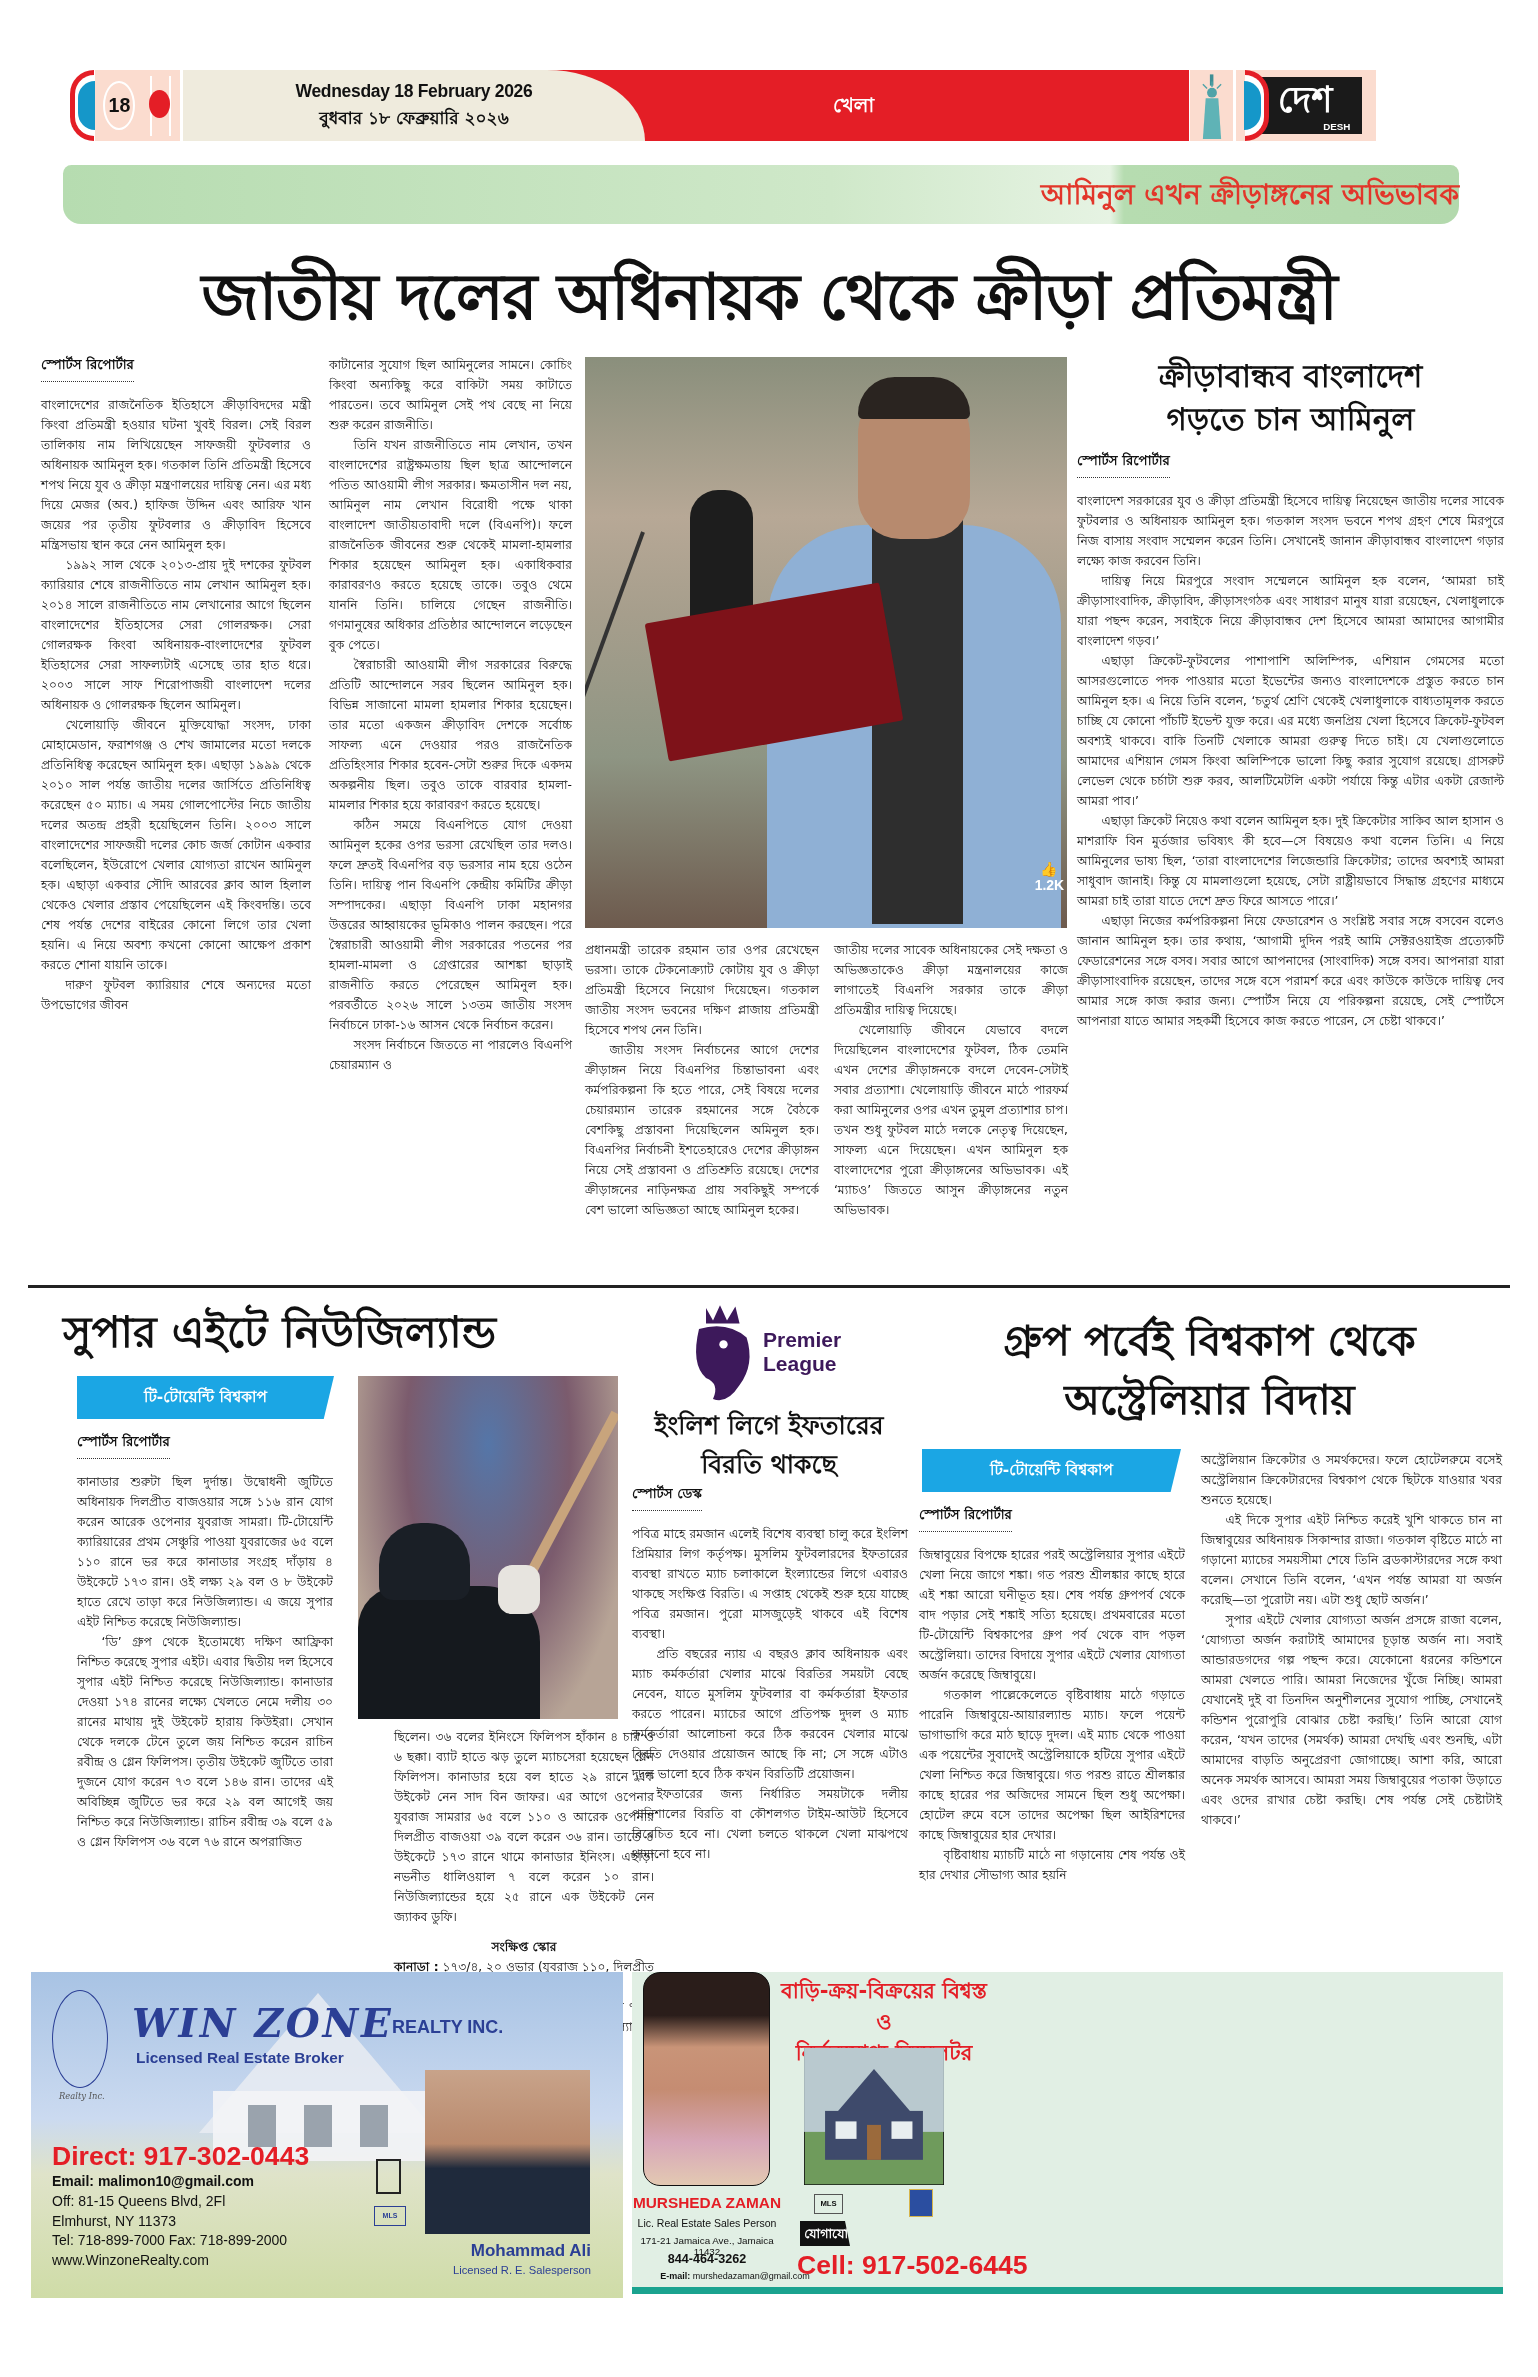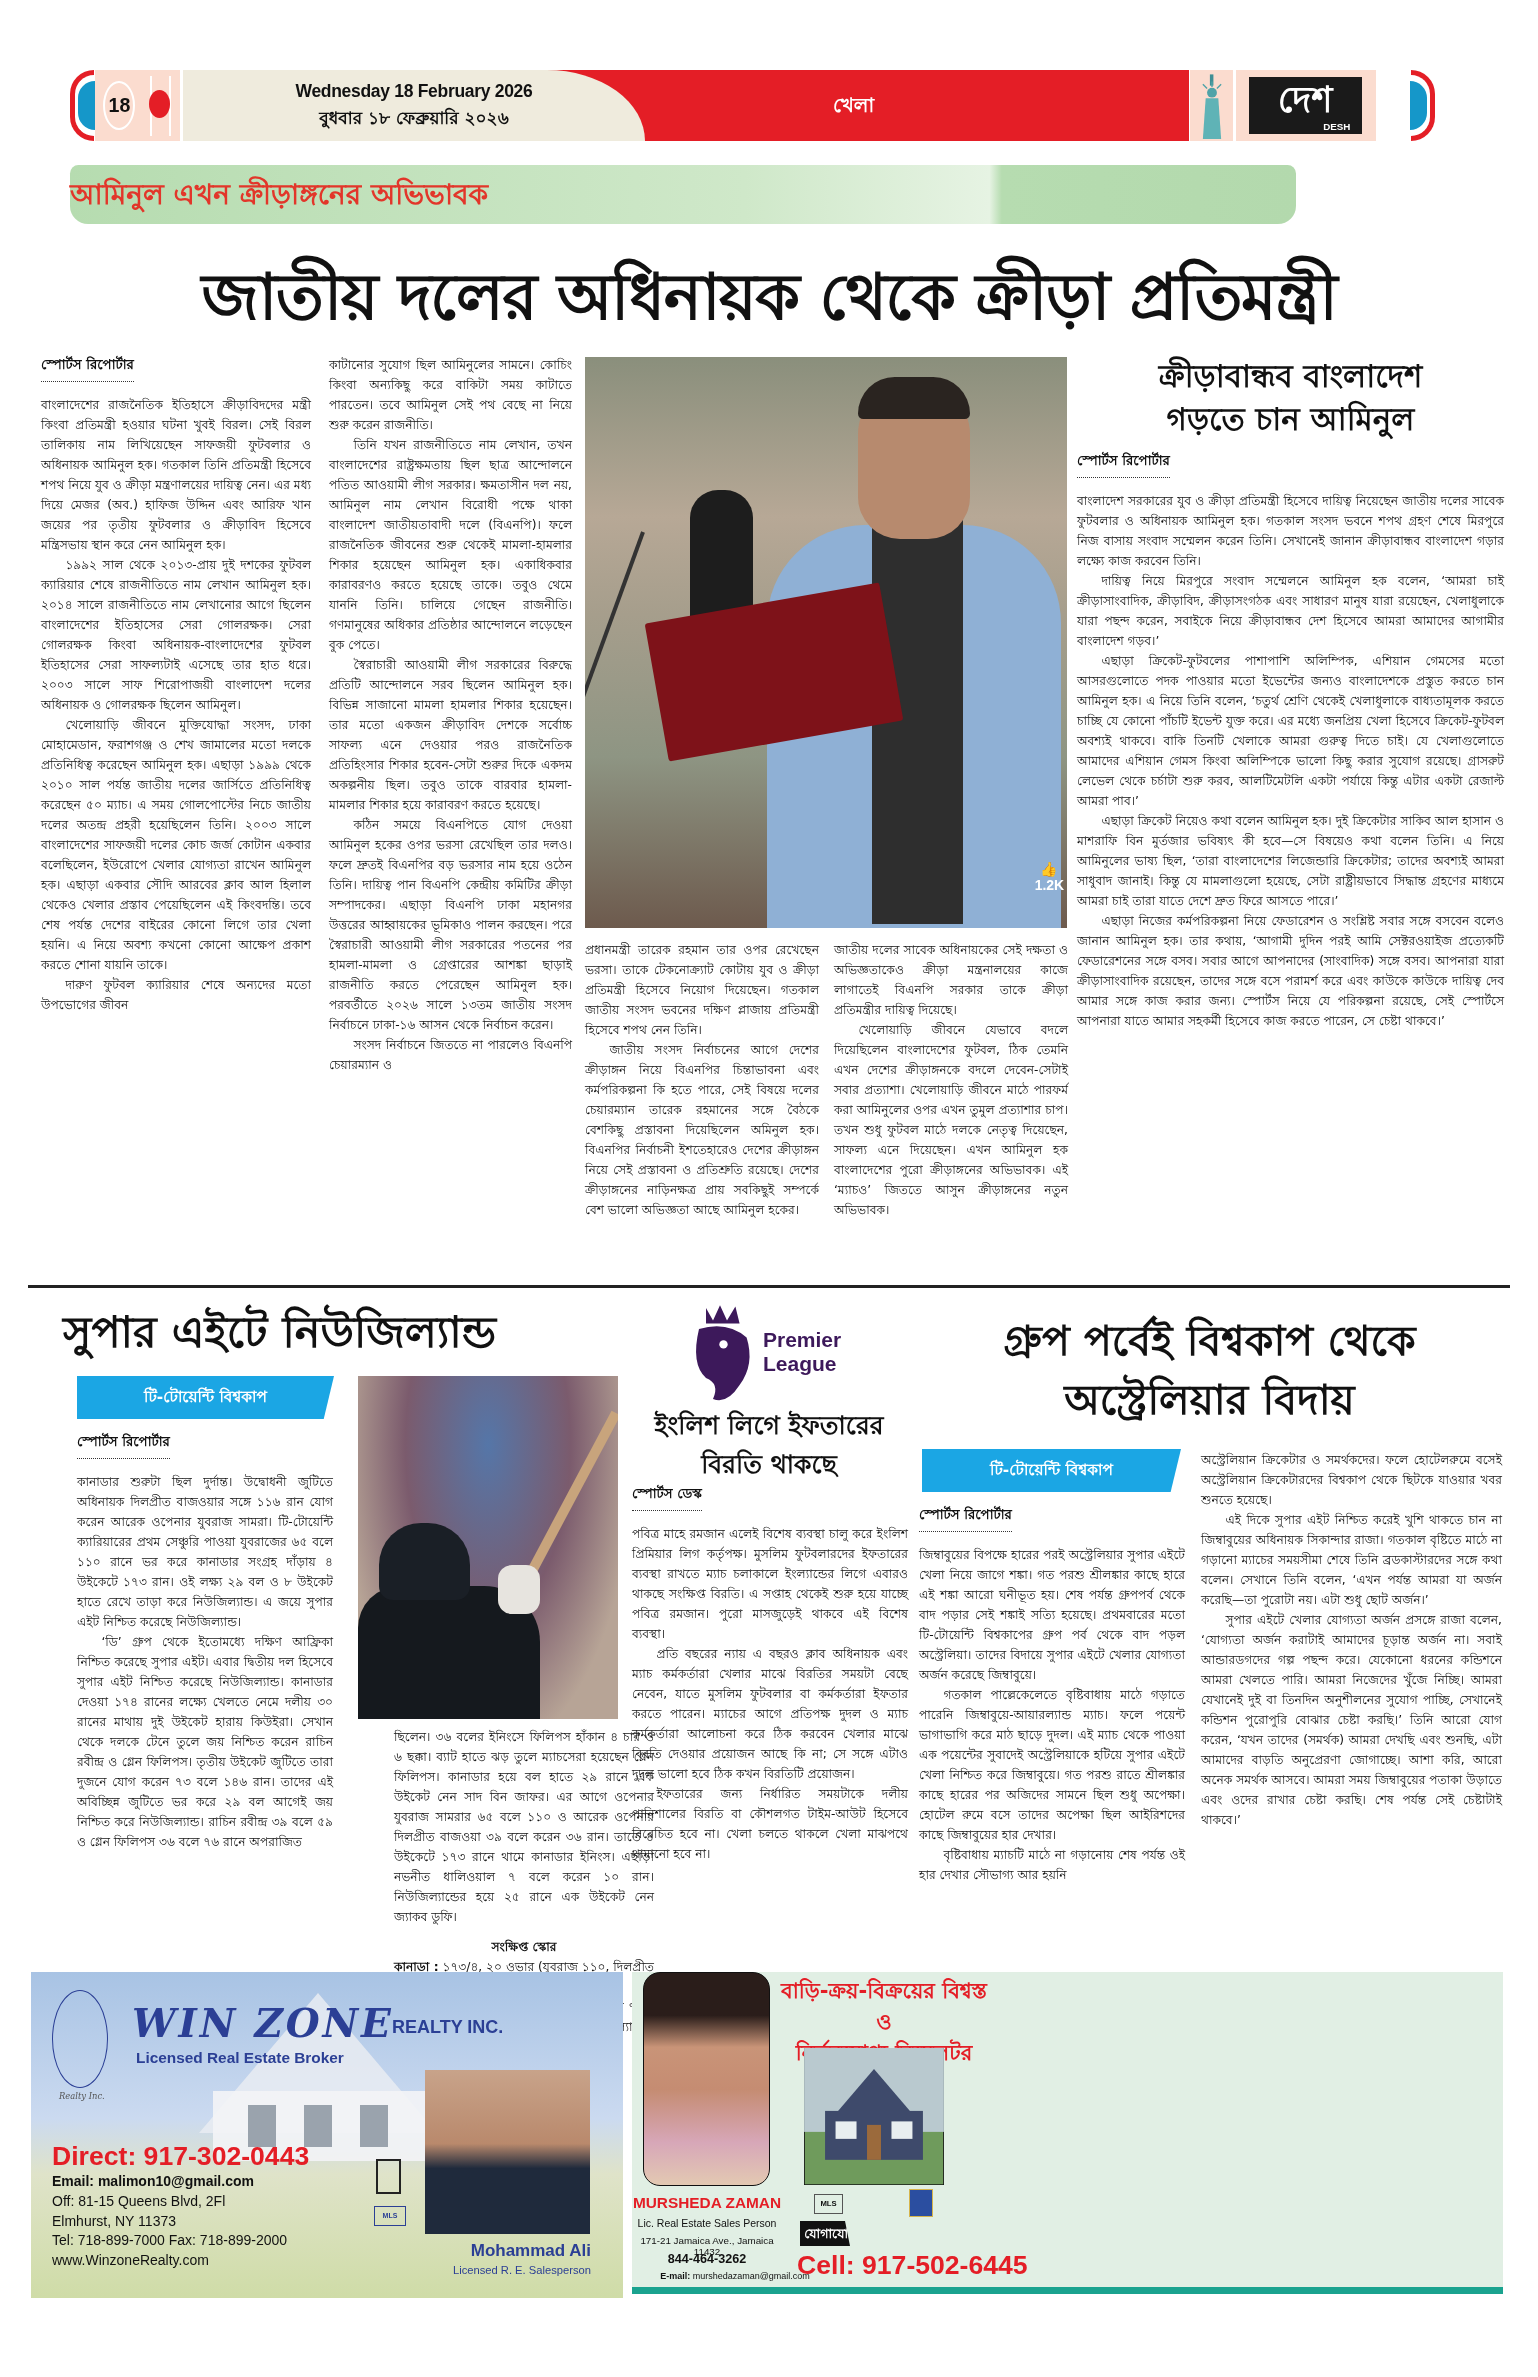--- a/index.html
+++ b/index.html
@@ -1,21 +1,21 @@
 <!DOCTYPE html>
 <html style="font-size:11.2px"><head>
 <meta charset="utf-8">
 <style>
   * { box-sizing: border-box; margin: 0; padding: 0; }
   html, body { width: 1538px; height: 2377px; background: #ffffff; overflow: hidden; }
   body { position: relative; font-family: "DejaVu Sans", sans-serif; color: #111; }
   .abs { position: absolute; }
 
   
-  .hdr { left: 70px; top: 70px; width: 1365px; height: 71px; }
+  .hdr { left: 70px; top: 70px; width: 1199px; height: 71px; }
   .hdr .cap-l { position:absolute; left:0; top:0; width:24px; height:71px; border:5.6px solid #e41e26; border-right:none; border-radius:36px 0 0 36px; background:#fff; }
   .hdr .cap-l::after { content:""; position:absolute; left:2.8px; top:5.6px; width:17px; height:49px; background:#1597c9; border-radius:24.5px 0 0 24.5px; }
   .hdr .cap-r { position:absolute; right:0; top:0; width:24px; height:71px; border:5.6px solid #e41e26; border-left:none; border-radius:0 36px 36px 0; background:#fff; }
   .hdr .cap-r::after { content:""; position:absolute; right:2.8px; top:5.6px; width:17px; height:49px; background:#1597c9; border-radius:0 24.5px 24.5px 0; }
   .hdr .pg { position:absolute; left:25px; top:0; width:85px; height:71px; background:#fbdccf; }
   .hdr .pg .num { position:absolute; left:8.4px; top:11.2px; width:32px; height:49px; border:2.8px solid #fff; border-radius:50%; font: bold 19.6px "Liberation Sans", sans-serif; display:flex; align-items:center; justify-content:center; }
   .hdr .pg .flag { position:absolute; left:55px; top:5.6px; width:21px; height:60px; border-left:2.8px solid #fff; border-right:2.8px solid #fff; }
   .hdr .pg .flag::before { content:""; position:absolute; left:-2.8px; top:14px; width:21px; height:28px; background:#e41e26; border-radius:50%; }
   .hdr .date { position:absolute; left:113px; top:0; width:462px; height:71px; background:#efebdd; border-top-right-radius:98px 71px; text-align:center; padding-top:11.2px; }
   .hdr .date .en { font: bold 17.5px "Liberation Sans", sans-serif; letter-spacing:-0.3px; }
@@ -23,21 +23,21 @@
   .hdr .red { position:absolute; left:420px; top:0; width:699px; height:71px; background:#e41e26; z-index:0; }
   .hdr .date { z-index:1; }
   .hdr .red .sec { position:absolute; left:343px; top:21px; color:#fff; font: bold 19.6px "DejaVu Sans", sans-serif; }
   .hdr .liberty { position:absolute; left:1120px; top:0; width:43px; height:71px; background:#fbdccf; }
   .hdr .liberty svg { position:absolute; left:9.8px; top:2.8px; }
   .hdr .logo { position:absolute; left:1166px; top:0; width:140px; height:71px; background:#fbdccf; }
   .hdr .logo .box { position:absolute; left:12.6px; top:7px; width:113px; height:57px; background:#1a1a1a; color:#fff; font: bold 36px "Liberation Sans", sans-serif; text-align:center; line-height:46px; }
   .hdr .logo .box small { position:absolute; right:11.2px; bottom:1.4px; font: bold 9.8px "Liberation Sans", sans-serif; line-height:11.2px; }
 
   
-  .kicker { left:70px; top:165px; width:1226px; height:59px; background: linear-gradient(90deg, #b6dcb0 0%, #cfe8c9 55%, #e6f3e3 75%, #b6dcb0 76%, #b3d9ad 100%); border-radius: 8.4px 8.4px 18px 18px; text-align:left; }
+  .kicker { left:63px; top:165px; width:1396px; height:59px; background: linear-gradient(90deg, #b6dcb0 0%, #cfe8c9 55%, #e6f3e3 75%, #b6dcb0 76%, #b3d9ad 100%); border-radius: 8.4px 8.4px 18px 18px; text-align:right; }
   .kicker span { color:#e2362a; font: bold 28px "DejaVu Sans", sans-serif; line-height:59px; }
 
   
   .headline { left:42px; top:252px; width:1454px; text-align:center; font: bold 64px "DejaVu Sans", sans-serif; letter-spacing:-1.4px; line-height:91px; }
 
   .byline { font: bold 13.3px "DejaVu Sans", sans-serif; padding-bottom:4.2px; border-bottom:1.4px dotted #333; display:inline-block; margin-bottom:12.6px; }
   .col { font: 12.2px "DejaVu Sans", sans-serif; line-height:20px; text-align:justify; }
   .col p { text-indent: 2em; }
   .col p.first { text-indent: 0; }
 

